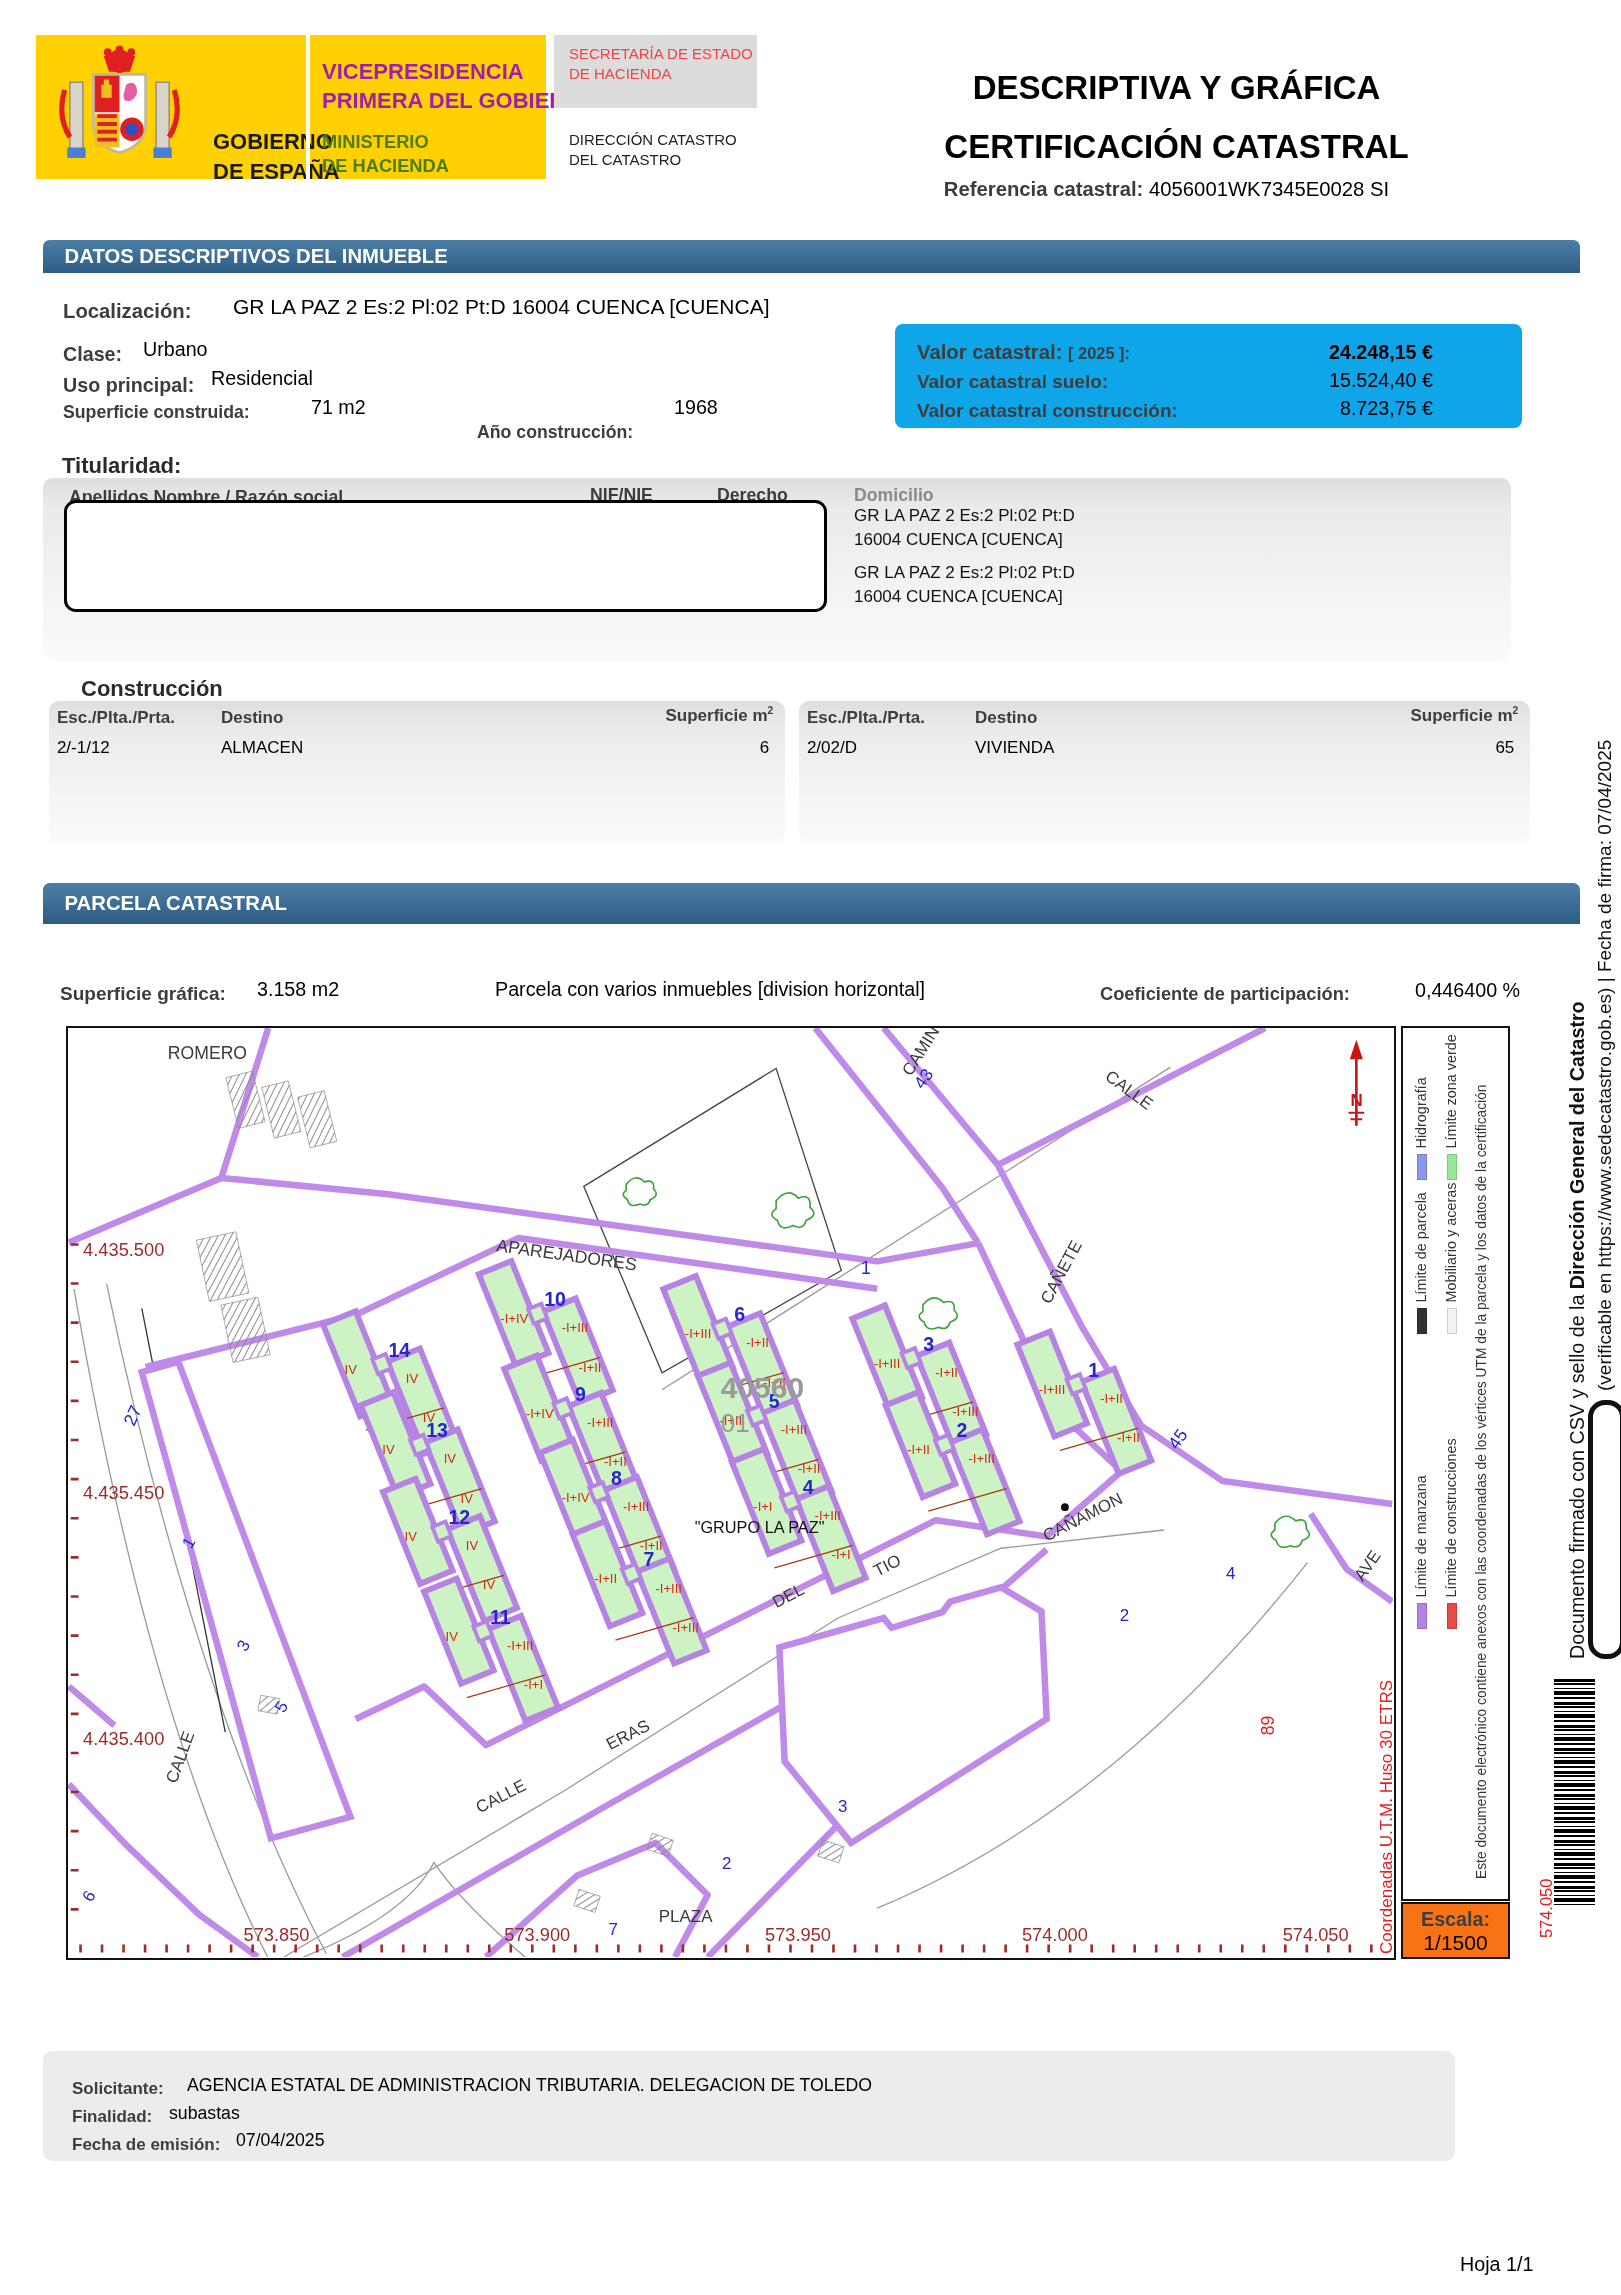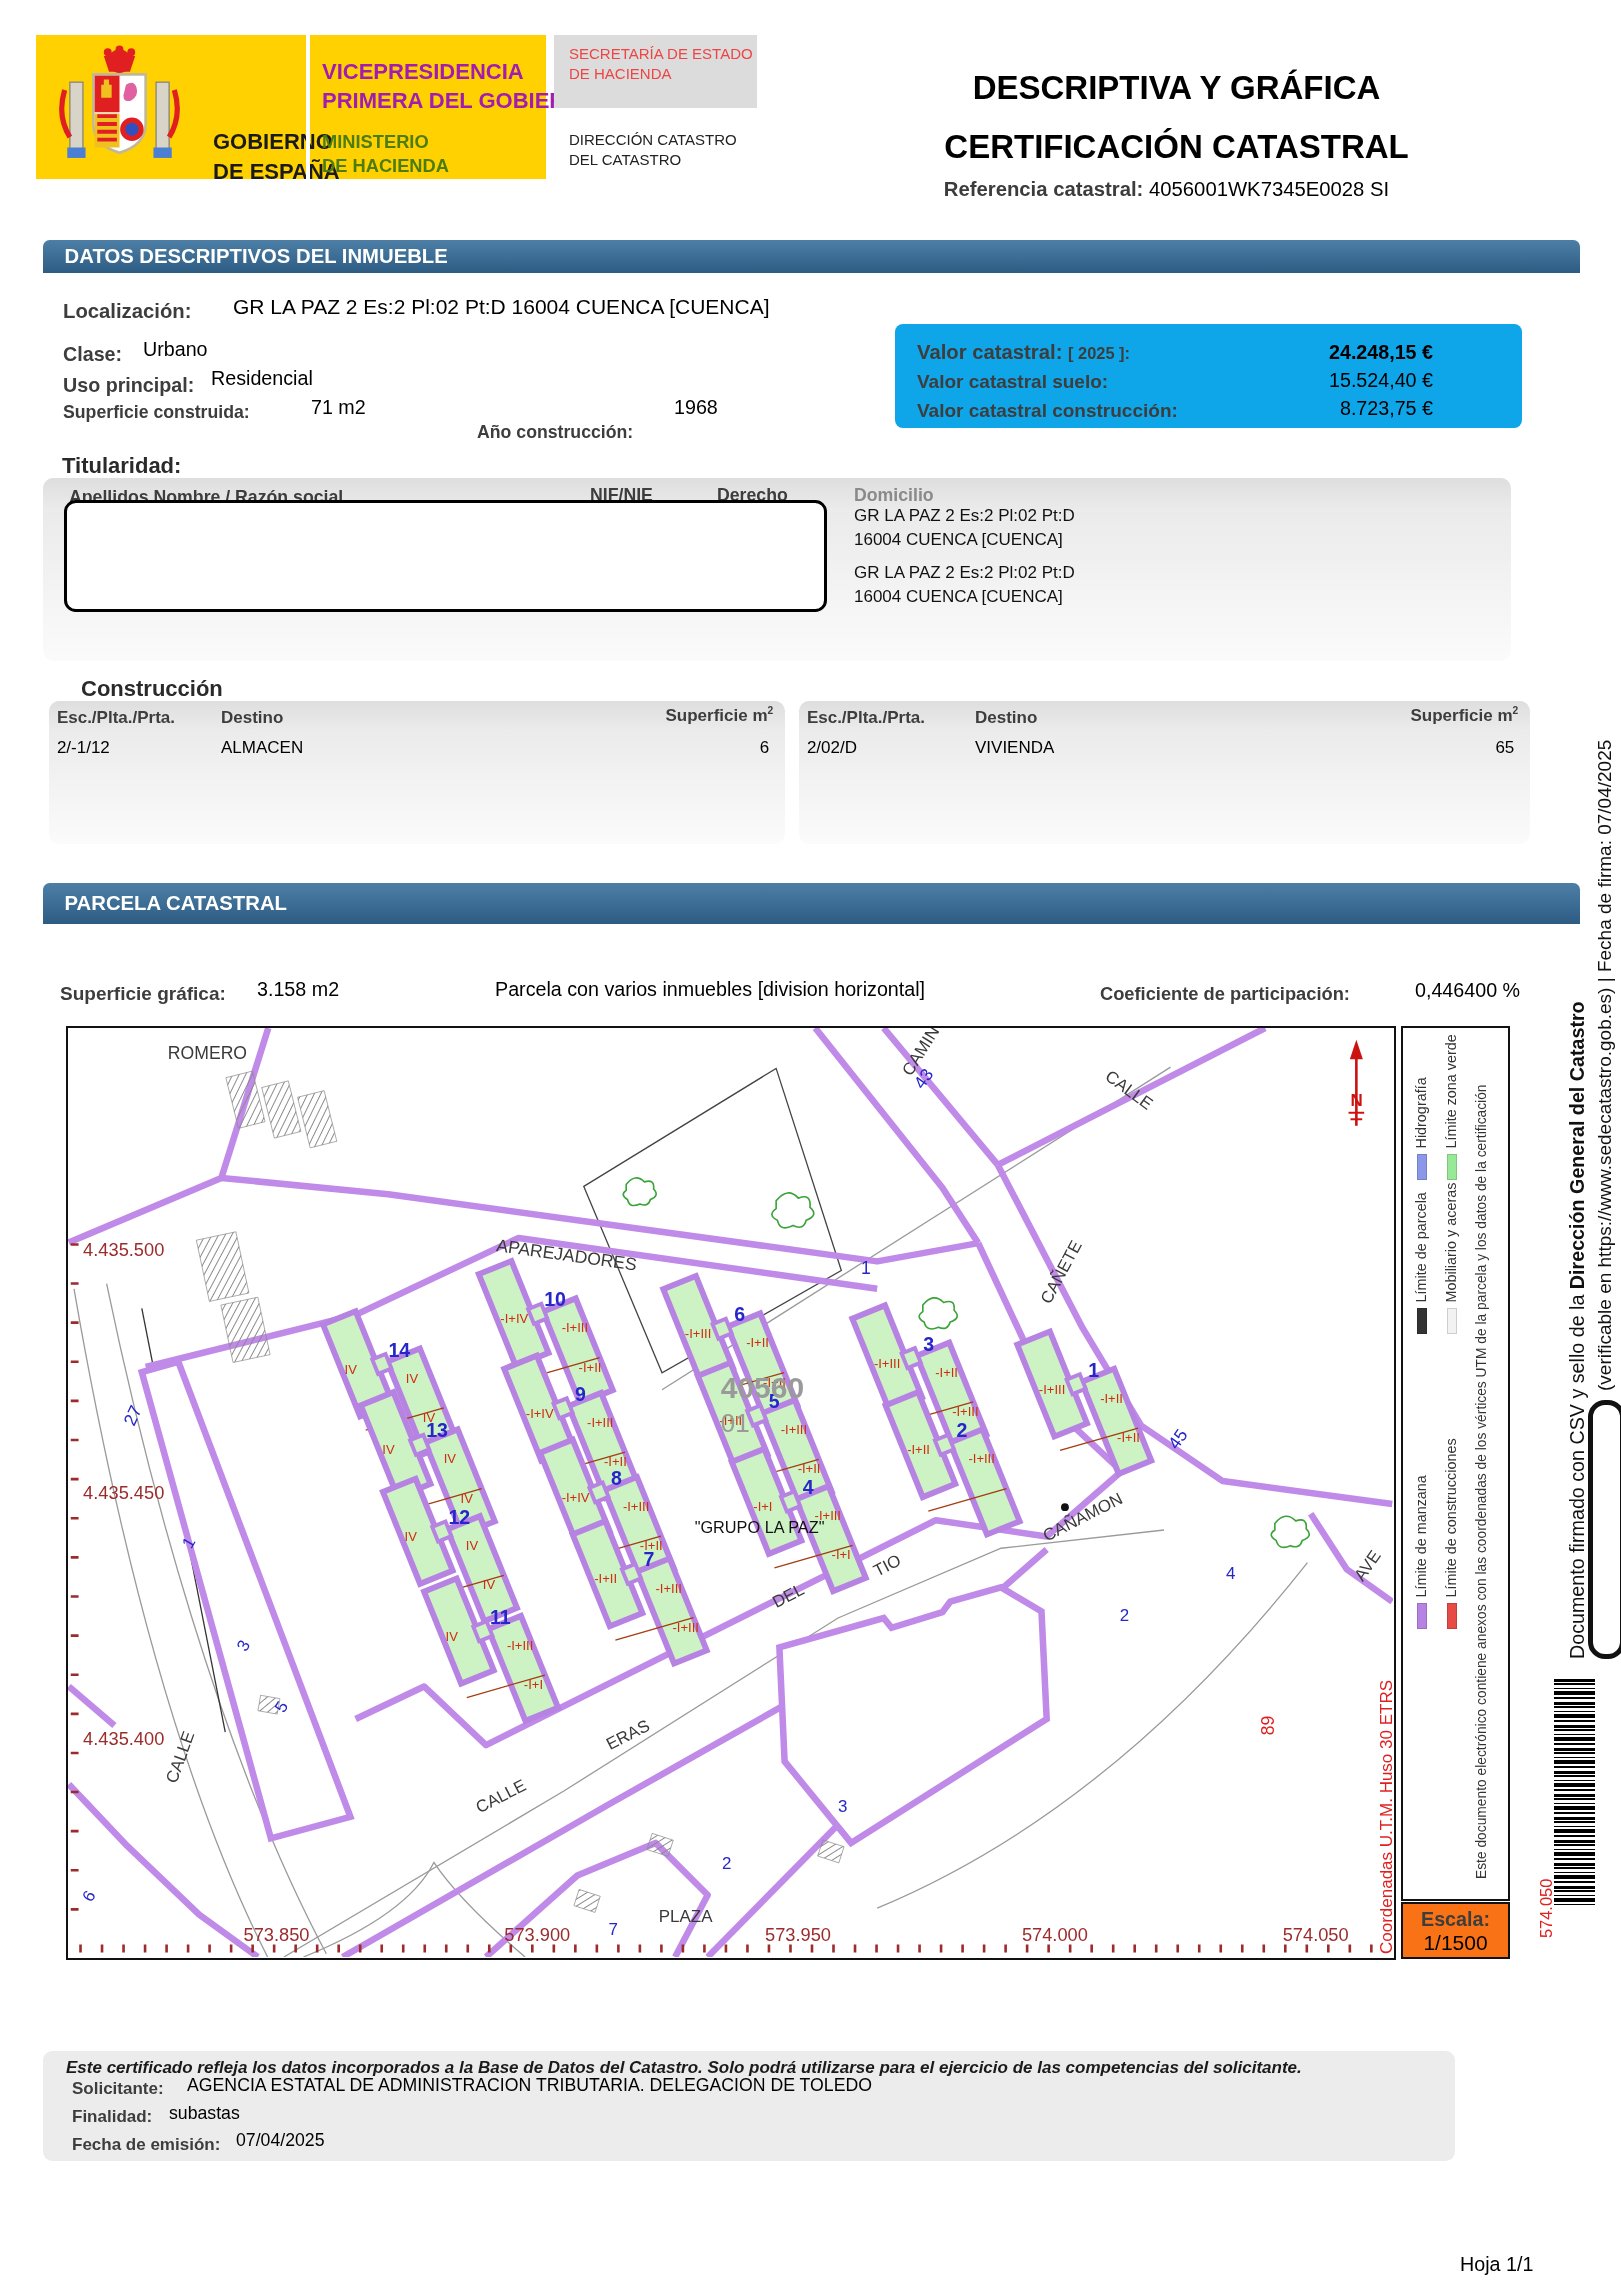--- a/index.html
+++ b/index.html
@@ -473,21 +473,20 @@
 
   <div class="rot sig1">
     <span>Documento firmado con CSV y sello de la </span><b>Dirección General del Catastro</b>
   </div>
   <div class="rot sig2">(verificable en https://www.sedecatastro.gob.es)  |  Fecha de firma: 07/04/2025</div>
   <div class="abs csv-redact"></div>
   <div class="abs barcode"></div>
   <div class="rot coord-extra">574.050</div>
 
   <div class="abs footer-box"></div>
-  <div class="abs footer-note">Este certificado refleja los datos incorporados a la Base de Datos del Catastro. Solo podrá utilizarse para el ejercicio de las competencias del solicitante.</div>
   <div class="abs lbl" style="left:72px;top:2079px;font-size:17px;">Solicitante:</div>
   <div class="abs val" style="left:187px;top:2075px;font-size:17.7px;">AGENCIA ESTATAL DE ADMINISTRACION TRIBUTARIA. DELEGACION DE TOLEDO</div>
   <div class="abs lbl" style="left:72px;top:2107px;font-size:17px;">Finalidad:</div>
   <div class="abs val" style="left:169px;top:2103px;font-size:17.7px;">subastas</div>
   <div class="abs lbl" style="left:72px;top:2135px;font-size:17px;">Fecha de emisión:</div>
   <div class="abs val" style="left:236px;top:2130px;font-size:17.7px;">07/04/2025</div>
   <div class="abs hoja">Hoja 1/1</div>
 
 </div>
 

